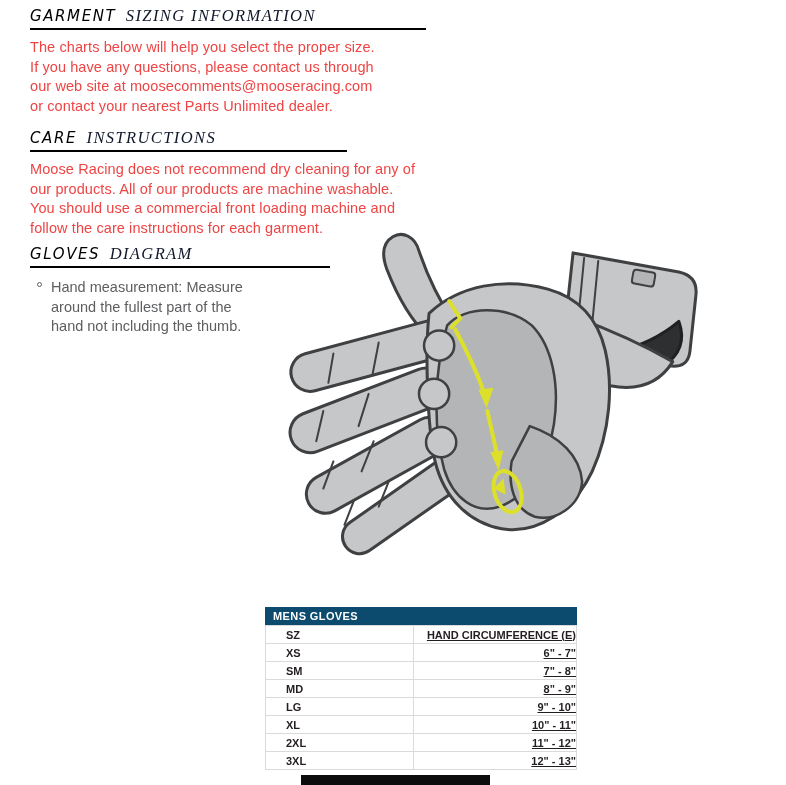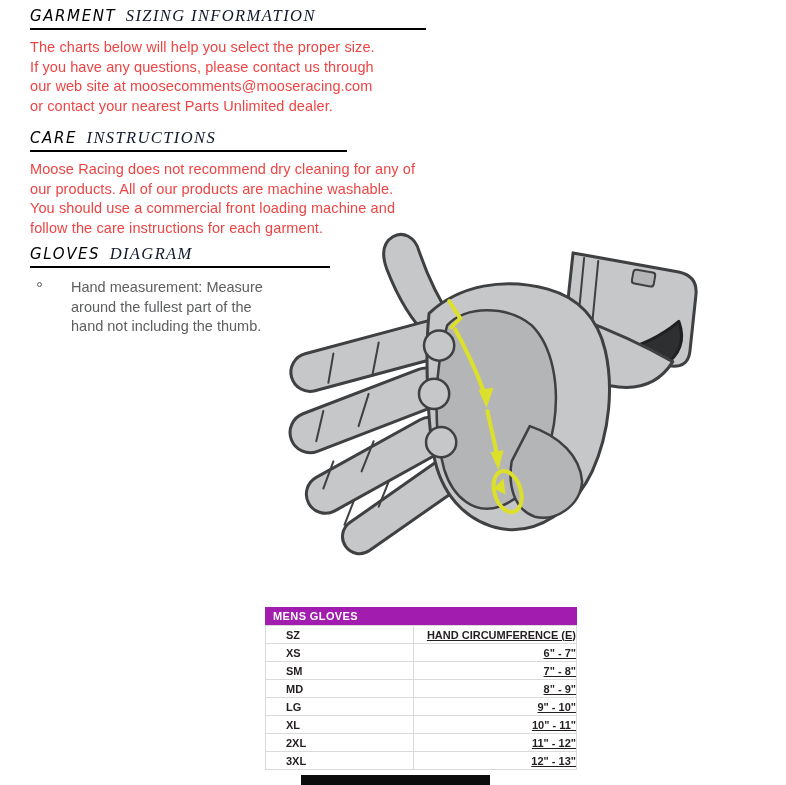--- a/index.html
+++ b/index.html
@@ -26,35 +26,35 @@
   }
   .rule { border-bottom:2px solid #000; margin-top:2px; }
   .rule-garment { width:396px; }
   .rule-care    { width:317px; }
   .rule-gloves  { width:300px; }
 
   .body-text {
     margin-top:8px; font-size:14.5px; line-height:19.5px;
     color:#ef4444; white-space:pre-line; letter-spacing:0.1px;
   }
-  .bullet-row { display:flex; margin-top:10px;gap:20px; }
+  .bullet-row { display:flex; margin-top:10px; }
   .bullet-dot {
     width:5px; height:5px; border:1.5px solid #5f6062; border-radius:50%;
     margin:4px 9px 0 7px; flex:none;
   }
   .bullet-text {
     font-size:14.5px; line-height:19.5px; color:#5d5e60; white-space:pre-line;
   }
 
   .glove-wrap { position:absolute; left:278px; top:224px; width:428px; height:374px; }
   .glove-wrap svg { width:100%; height:100%; display:block; }
 
   .gloves-table-wrap { position:absolute; left:265px; top:607px; width:312px; }
   .table-title {
-    background:#a21caf; color:#ffffff; font-weight:bold; font-size:11px;
+    background:#0c4a6e; color:#ffffff; font-weight:bold; font-size:11px;
     letter-spacing:0.4px; padding:3px 0 3px 8px; line-height:12px;
   }
   .gloves-table-wrap table { width:100%; border-collapse:collapse; table-layout:fixed; }
   .gloves-table-wrap th, .gloves-table-wrap td {
     border:1px solid #d9dadb; font-size:11px; font-weight:bold; color:#231f20;
     height:18px; padding:0; vertical-align:middle;
   }
   .col-sz   { width:148px; }
   th.sz, td.sz { text-align:left; padding-left:20px; }
   th.circ, td.circ { text-align:right;text-decoration:underline; }

